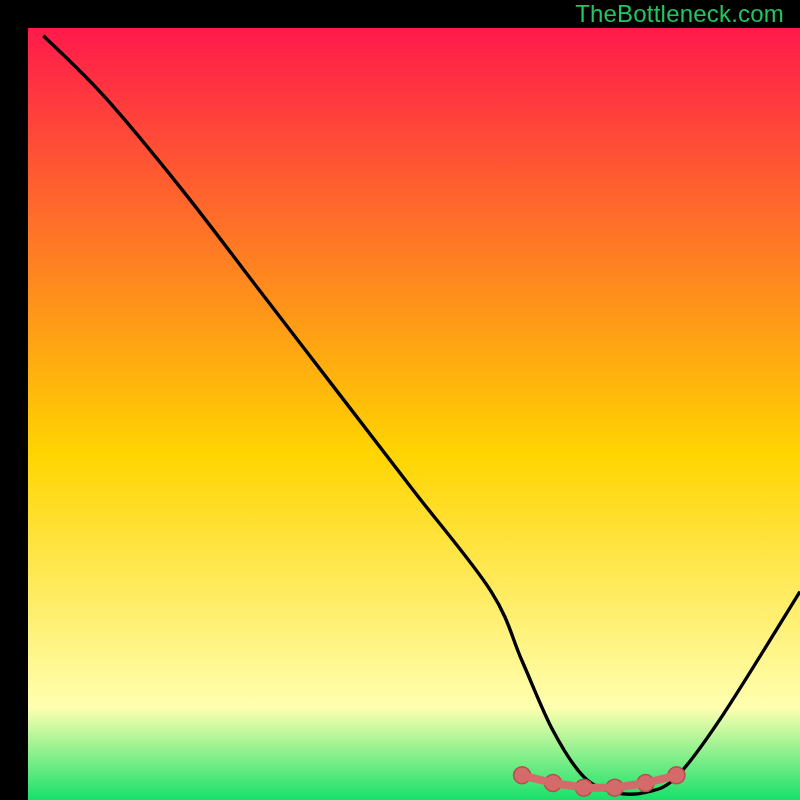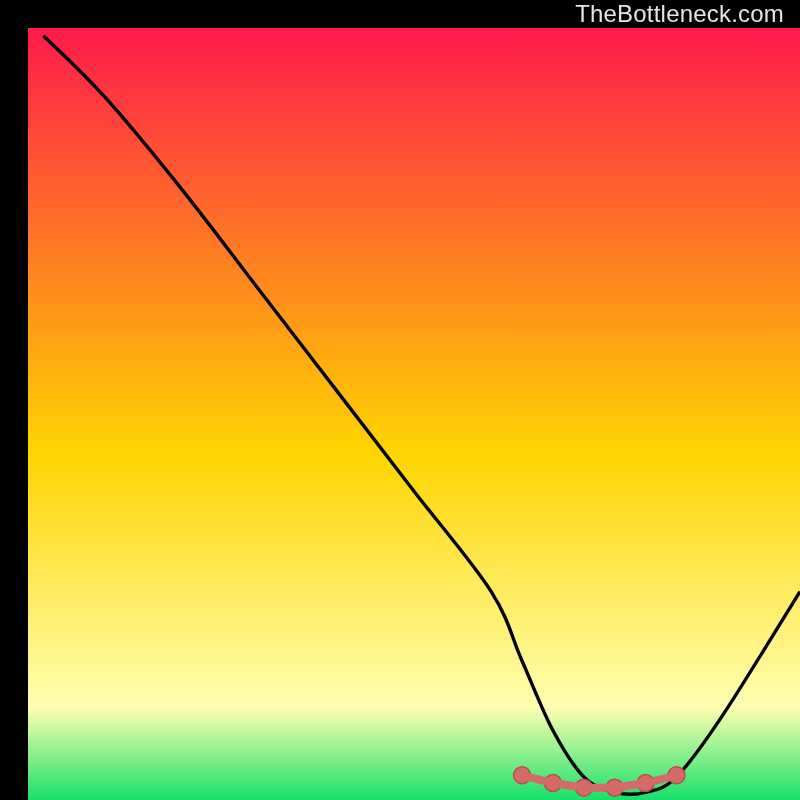--- a/index.html
+++ b/index.html
@@ -1,18 +1,18 @@
 <!DOCTYPE html>
 <html><head>
 <meta charset="utf-8">
 <style>
   html,body{margin:0;padding:0;width:800px;height:800px;background:#000;overflow:hidden}
   .frame{position:absolute;left:14px;top:14px;width:772px;height:772px;background:#000}
   .plot{position:absolute;left:14px;top:14px;width:772px;height:772px}
-  .watermark{position:absolute;top:2px;right:16px;color:#e5e5e5;
+  .watermark{position:absolute;top:2px;right:16px;color:#22c55e;
     font:24px/1 Arial,Helvetica,sans-serif;letter-spacing:.2px}
   svg{display:block}
 </style>
 </head>
 <body>
 
 <div class="frame">
   <svg class="plot" viewBox="0 0 772 772" preserveAspectRatio="none">
     <defs>
       <linearGradient id="bg" x1="0" y1="0" x2="0" y2="1">

